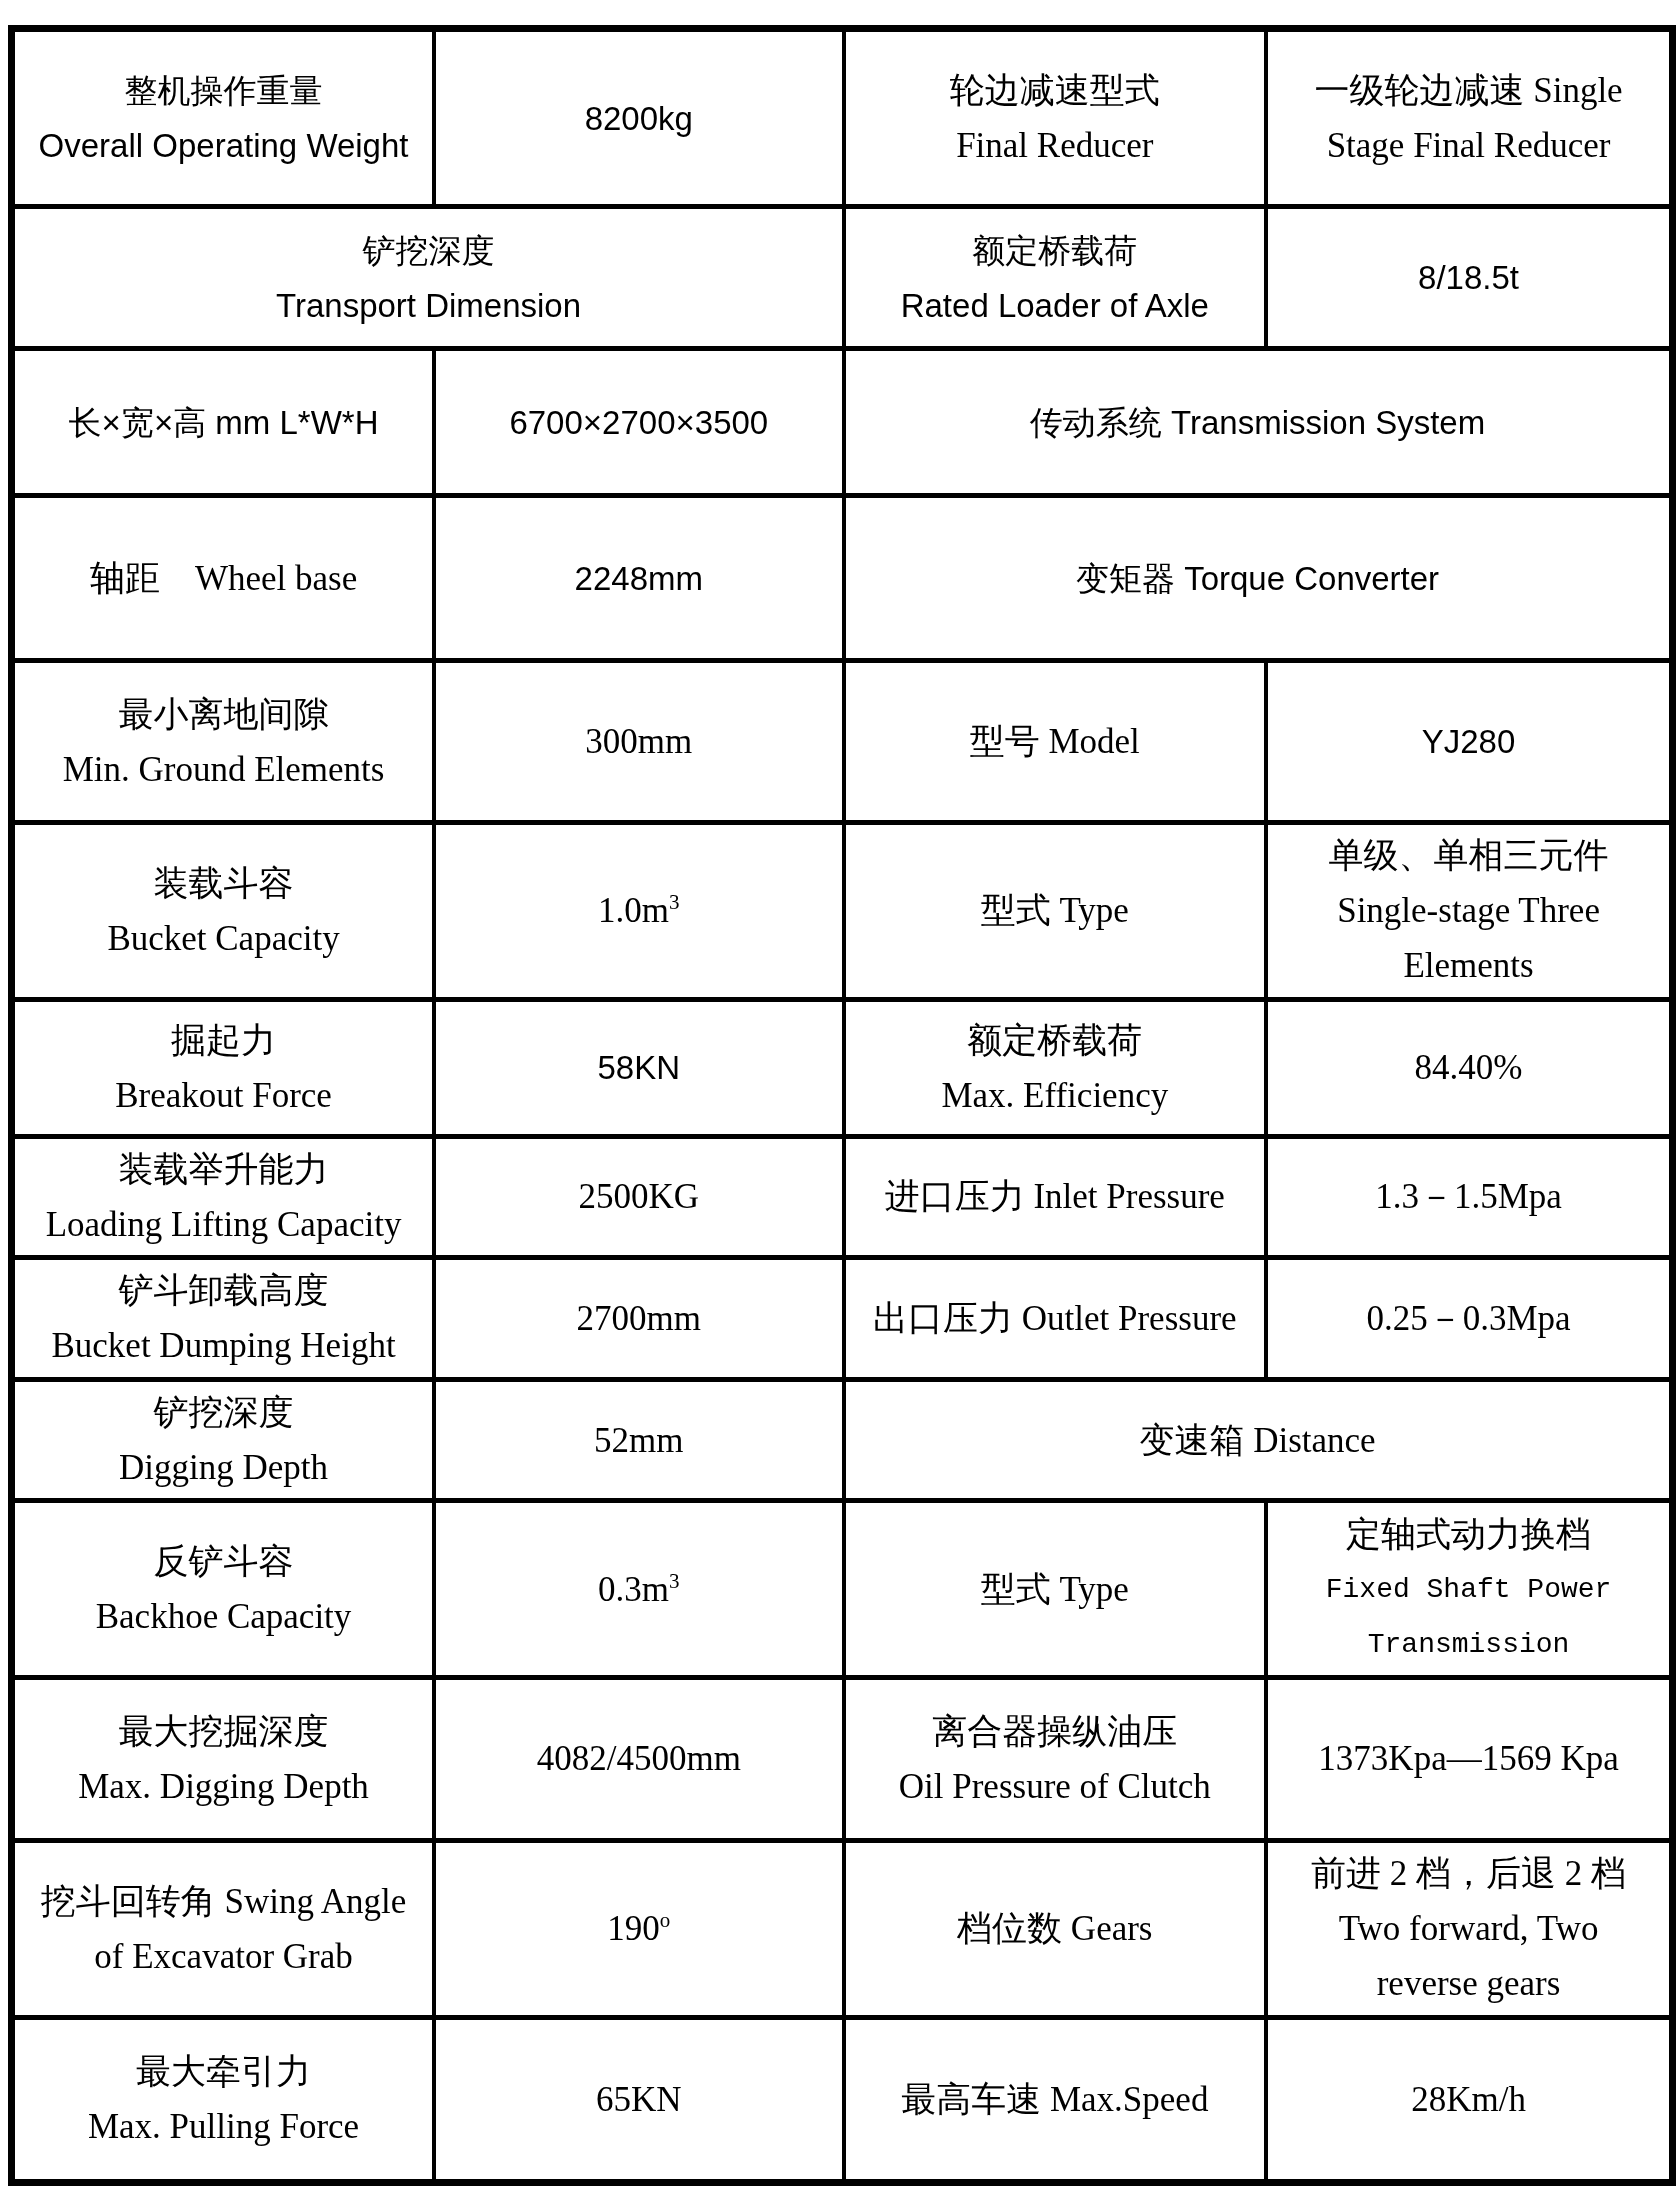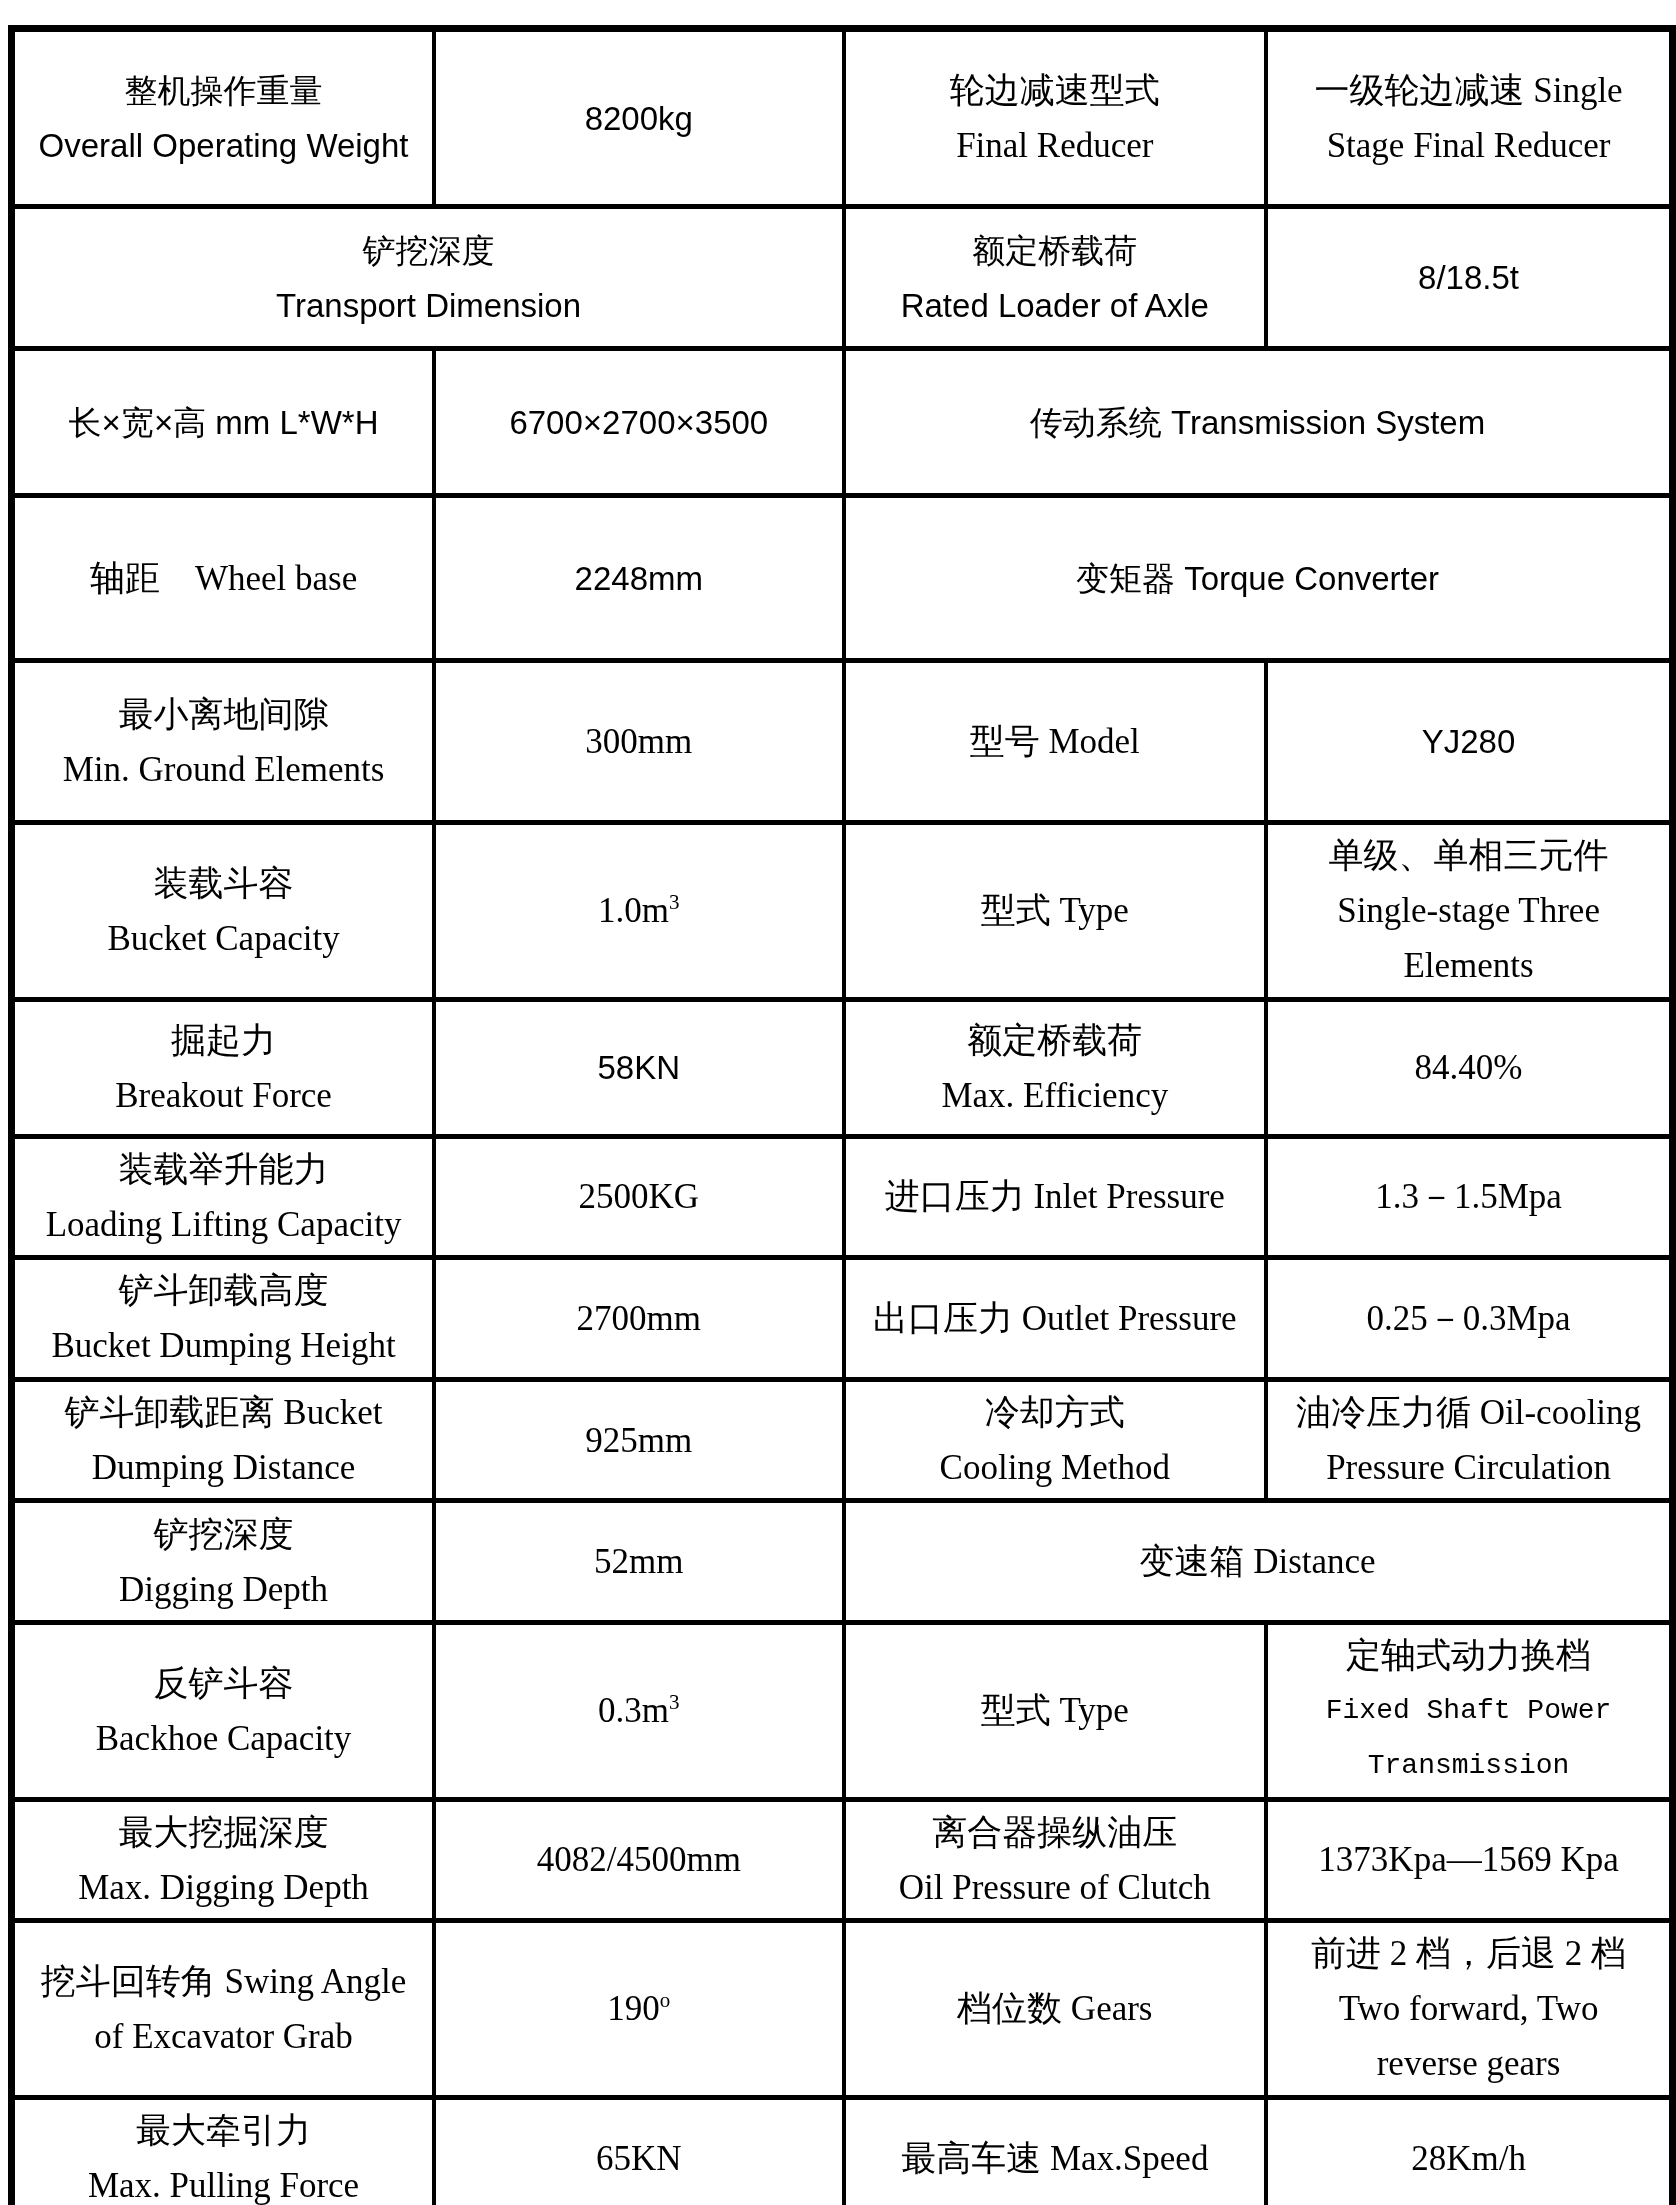--- a/index.html
+++ b/index.html
@@ -184,37 +184,20 @@
       <div class="ln">2700mm</div>
     </td>
     <td>
       <div class="ln">出口压力 Outlet Pressure</div>
     </td>
     <td>
       <div class="ln">0.25－0.3Mpa</div>
     </td>
   </tr>
 
-  <tr>
-    <td>
-      <div class="ln">铲斗卸载距离 Bucket</div>
-      <div class="ln">Dumping Distance</div>
-    </td>
-    <td>
-      <div class="ln">925mm</div>
-    </td>
-    <td>
-      <div class="ln">冷却方式</div>
-      <div class="ln">Cooling Method</div>
-    </td>
-    <td>
-      <div class="ln">油冷压力循 Oil-cooling</div>
-      <div class="ln">Pressure Circulation</div>
-    </td>
-  </tr>
 
   <tr>
     <td>
       <div class="ln">铲挖深度</div>
       <div class="ln">Digging Depth</div>
     </td>
     <td>
       <div class="ln">52mm</div>
     </td>
     <td colspan="2">

